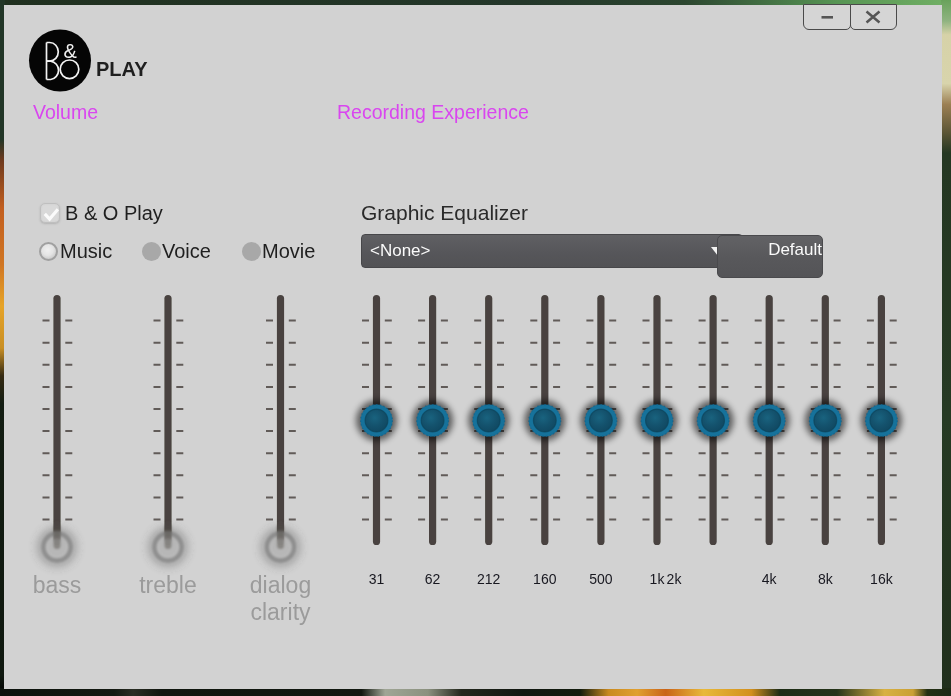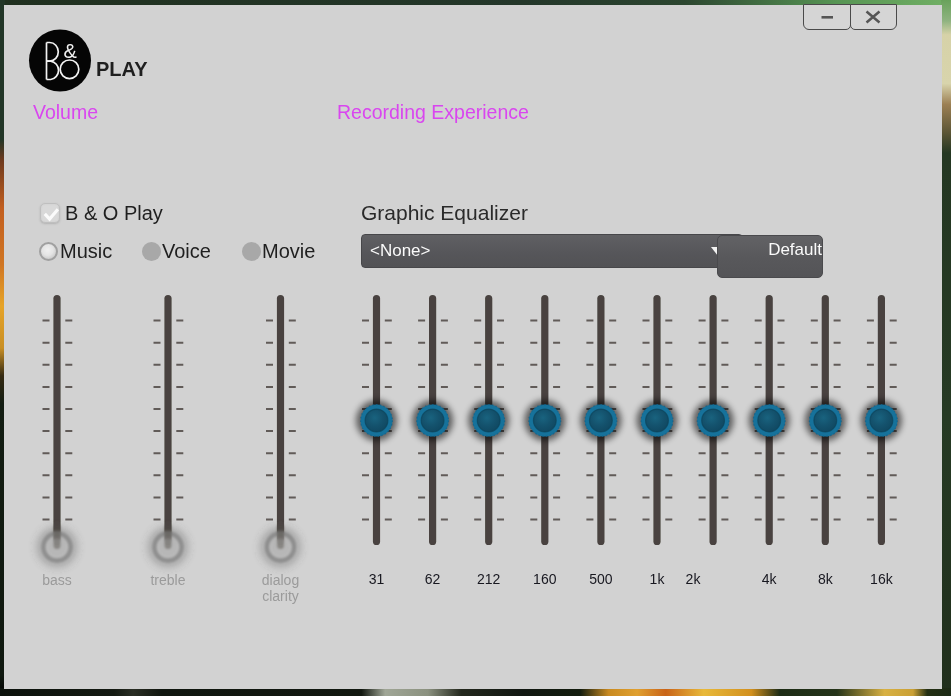--- a/index.html
+++ b/index.html
@@ -17,21 +17,21 @@
 #win { position:absolute; left:4px; top:5px; width:938px; height:684px; background:#d2d2d2; }
 
 .tbtn { position:absolute; top:4px; height:26px; background:#d5d5d5; border:1.7px solid #4a4a4a; }
 #btnmin { left:803px; width:48px; border-radius:0 0 5px 6px; border-right-width:1px; }
 #btncls { left:850px; width:47px; border-radius:0 0 6px 5px; border-left-width:1px; }
 
 .tab { position:absolute; top:101px; font-size:19.5px; color:#d946ef; white-space:nowrap; }
 .tabsel { font-weight:bold; color:#14497c; }
 .t20 { font-size:20px; color:#1f1f1f; position:absolute; white-space:nowrap; }
 .eqlab { position:absolute; top:570.5px; width:56px; text-align:center; font-size:14px; color:#181820; }
-.slab { position:absolute; top:572px; width:110px; text-align:center; font-size:14px; color:#9b9b9b; }
+.slab { position:absolute; top:572px; width:110px; text-align:center; font-size:23px; color:#9b9b9b; }
 </style></head>
 <body>
 <div id="stage">
 <div class="bgtop"></div>
     <div class="bgleft"></div>
     <div class="bgright"></div>
     <div class="bgbottom"></div>
 <div id="win"></div>
 <div id="btnmin" class="tbtn"></div>
 <div id="btncls" class="tbtn"></div>
@@ -228,16 +228,16 @@
 
 <div class="slab" style="left:2px;">bass</div>
 <div class="slab" style="left:113px;">treble</div>
 <div class="slab" style="left:225.5px;">dialog<br>clarity</div>
 <div class="eqlab" style="left:348.5px;">31</div>
 <div class="eqlab" style="left:404.6px;">62</div>
 <div class="eqlab" style="left:460.7px;">212</div>
 <div class="eqlab" style="left:516.8px;">160</div>
 <div class="eqlab" style="left:572.9px;">500</div>
 <div class="eqlab" style="left:629.0px;">1k</div>
-<div class="eqlab" style="left:665px;">2k</div>
+<div class="eqlab" style="left:646px;">2k</div>
 <div class="eqlab" style="left:741.2px;">4k</div>
 <div class="eqlab" style="left:797.3px;">8k</div>
 <div class="eqlab" style="left:853.4000000000001px;">16k</div>
 </div>
 </body></html>

